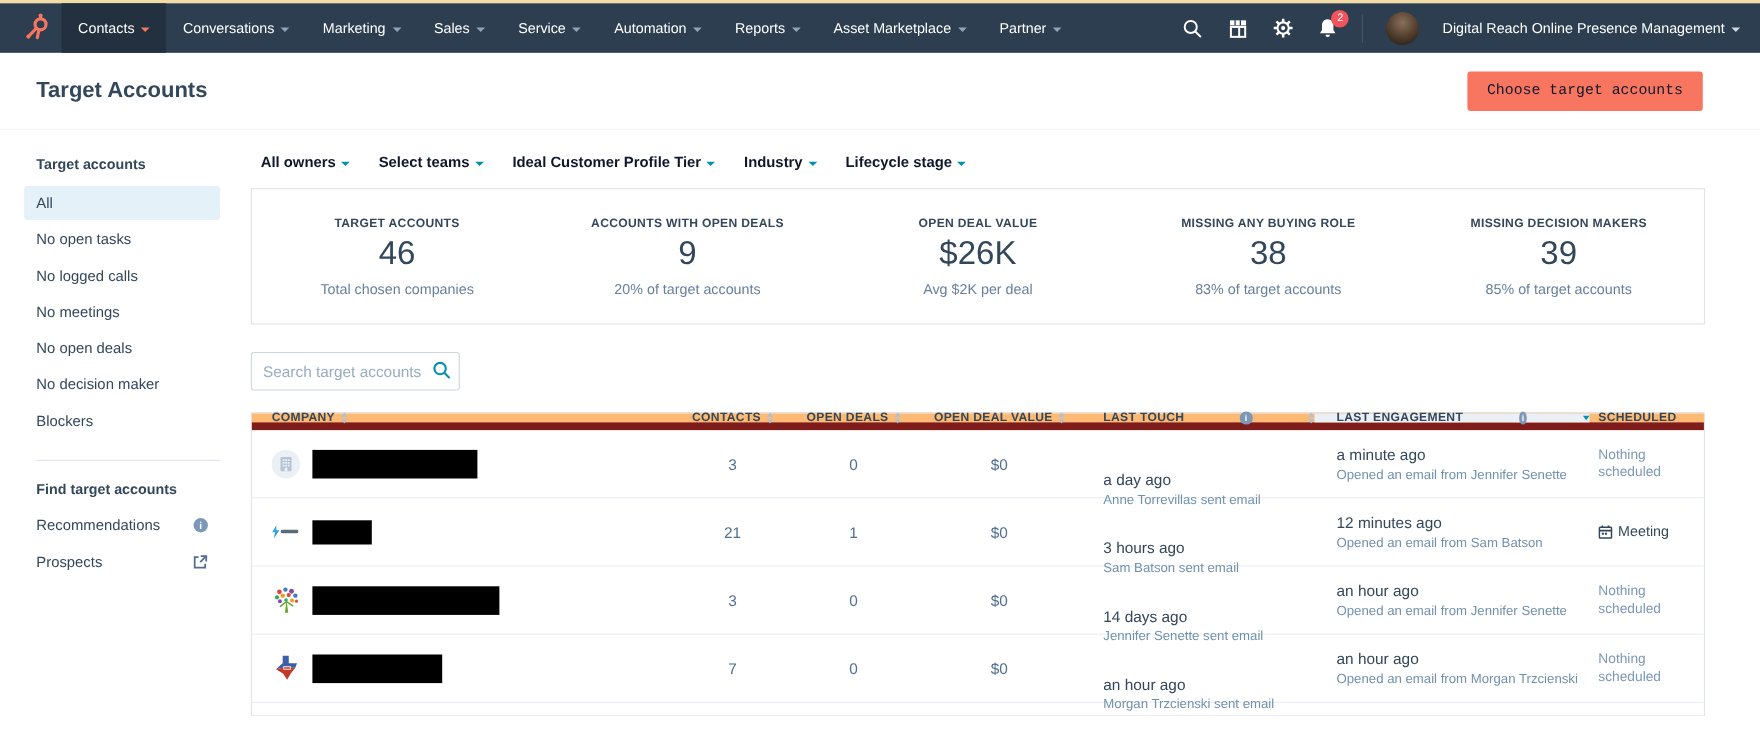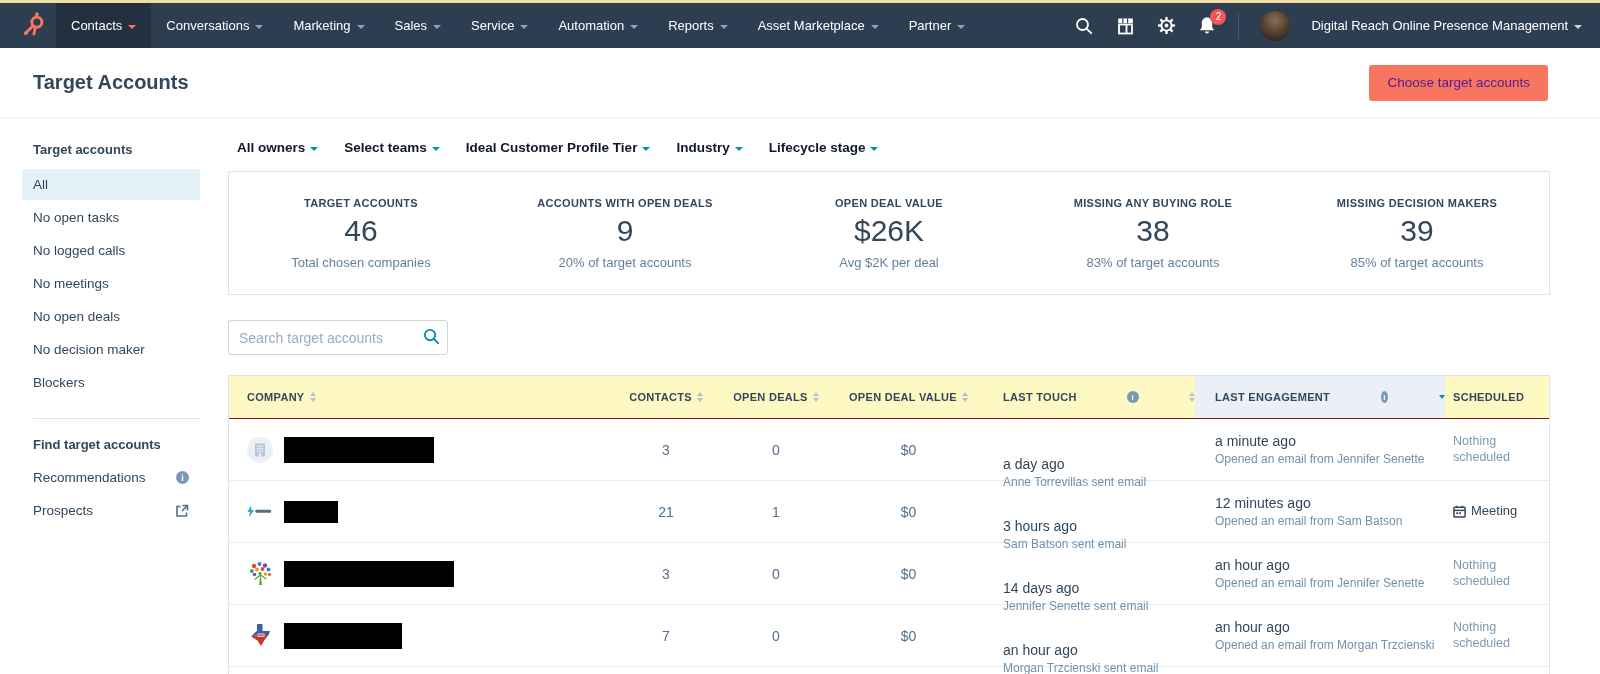--- a/index.html
+++ b/index.html
@@ -22,21 +22,21 @@
   .bell-wrap { position:relative; }
   .nav-badge { position:absolute; top:-7px; right:-9px; min-width:16px; height:16px; border-radius:9px; background:#f2545b; color:#fff; font-size:10px; display:flex; align-items:center; justify-content:center; padding:0 4px; }
   .nav-divider { width:1px; height:26px; background:#46586c; }
   .avatar { width:30px; height:30px; border-radius:50%; background:radial-gradient(circle at 50% 32%, #8a6f5a 0%, #54402f 50%, #1d150e 100%); cursor:pointer; }
   .account { color:#fff; font-size:13px; display:flex; align-items:center; cursor:pointer; white-space:nowrap; }
   .account .caret { border-top-color:#cbd6e2; }
 
   
   .page-header { height:70px; display:flex; align-items:center; justify-content:space-between; padding:0 52px 0 33px; border-bottom:1px solid #f0f3f7; }
   .page-title { font-size:20px; font-weight:700; color:#33475b; }
-  .cta-btn { background:#f8765f; color:#4c1d95; border:none; border-radius:3px; height:36px; padding:0 18px; font-size:13.5px; font-family:Liberation Sans, sans-serif; cursor:pointer; }
+  .cta-btn { background:#f8765f; color:#0f172a; border:none; border-radius:3px; height:36px; padding:0 18px; font-size:13.5px; font-family:Liberation Mono, monospace; cursor:pointer; }
 
   
   .body { display:flex; }
   .sidebar { flex:0 0 228px; width:228px; padding:24px 28px 0 22px; }
   .side-title { font-size:13px; font-weight:700; color:#33475b; padding-left:11px; margin-bottom:12px; }
   .side-item { font-size:13.5px; color:#33475b; padding:8px 11px; border-radius:3px; cursor:pointer; margin-bottom:2px; }
   .side-item.selected { background:#e5f1f8; }
   .side-divider { height:1px; background:#dfe3eb; margin:20px 0 18px 11px; }
   .side-row { display:flex; align-items:center; justify-content:space-between; padding:8px 11px; font-size:13.5px; color:#33475b; cursor:pointer; margin-bottom:2px; }
   .info-badge { width:13px; height:13px; border-radius:50%; background:#7c98b6; color:#fff; font-size:9px; font-weight:700; display:inline-flex; align-items:center; justify-content:center; font-style:normal; }
@@ -50,28 +50,28 @@
   .filter .caret { border-top-color:#0091ae; margin-left:5px; }
 
   
   .stats-card { border:1px solid #dfe3eb; height:124px; display:flex; align-items:center; background:#fff; }
   .stat { flex:1; text-align:center; }
   .stat-label { font-size:11px; font-weight:700; color:#33475b; letter-spacing:.3px; }
   .stat-value { font-size:30px; font-weight:400; color:#33475b; margin:5px 0 7px; }
   .stat-sub { font-size:13px; color:#66809c; }
 
   
-  .search-wrap { margin-top:25px; position:relative; width:220px; }
+  .search-wrap { margin-top:25px; position:relative; width:190px; }
   .search-input { width:100%; height:35px; border:1px solid #cbd6e2; border-radius:3px; padding:0 34px 0 10px; font-size:14px; color:#33475b; font-family:inherit; outline:none; }
   .search-input::placeholder { color:#99acc2; }
   .search-btn { position:absolute; right:8px; top:8px; background:none; border:none; cursor:pointer; padding:0; display:flex; }
 
   
   .table { margin-top:20px; border-left:1px solid #dfe3eb; border-right:1px solid #dfe3eb; }
-  .thead { display:flex; height:44px; background:#fef9c3; border-top:1px solid #dfe3eb; border-bottom:1px solid #7f1d1d; align-items:stretch; }
+  .thead { display:flex; height:16px; background:#fdba74; border-top:1px solid #dfe3eb; border-bottom:7px solid #7f1d1d; align-items:stretch; }
   .th { font-size:11px; font-weight:700; color:#33475b; letter-spacing:.3px; display:flex; align-items:center; cursor:pointer; white-space:nowrap; }
   .c-company { width:392px; padding-left:18px; }
   .c-contacts { width:90px; justify-content:center; }
   .c-deals { width:130px; justify-content:center; }
   .c-value { width:135px; justify-content:center; }
   .c-touch { width:219px; padding-left:27px;justify-content:space-between; }
   .c-eng { width:250px; padding-left:20px; }
   .c-sched { width:104px; padding-left:8px;text-align:right; }
   .th.c-eng { background:#eaf0f6;gap:46px; }
 

